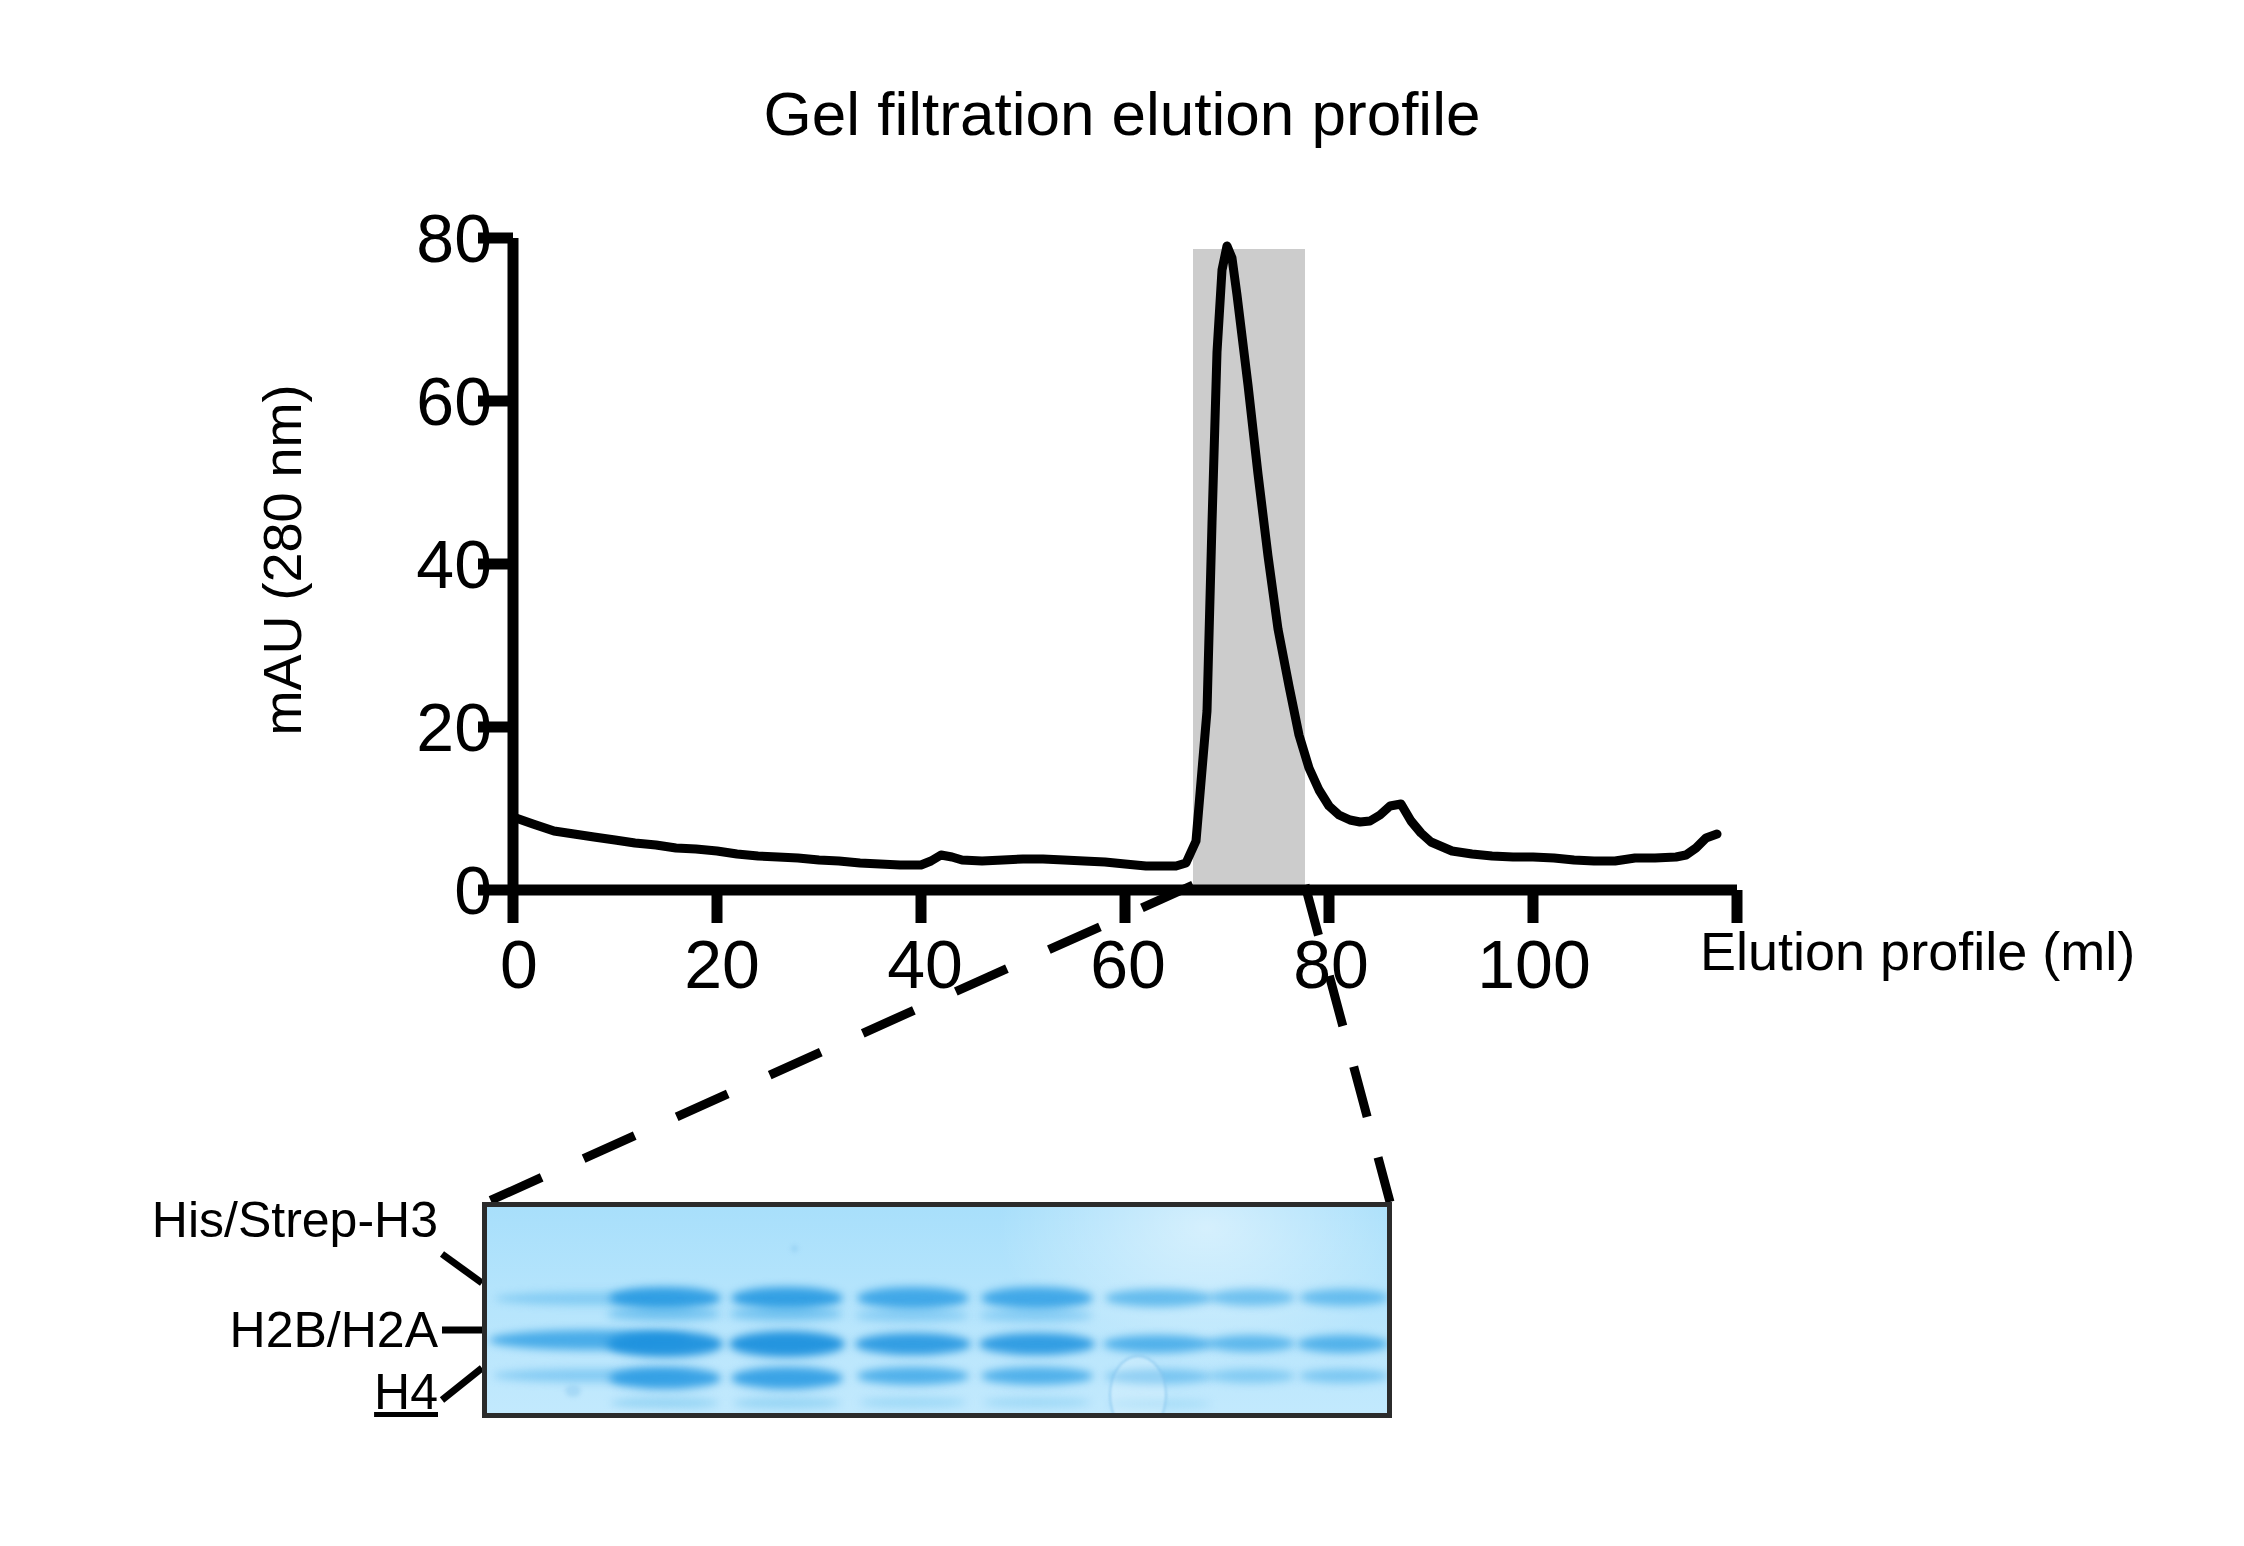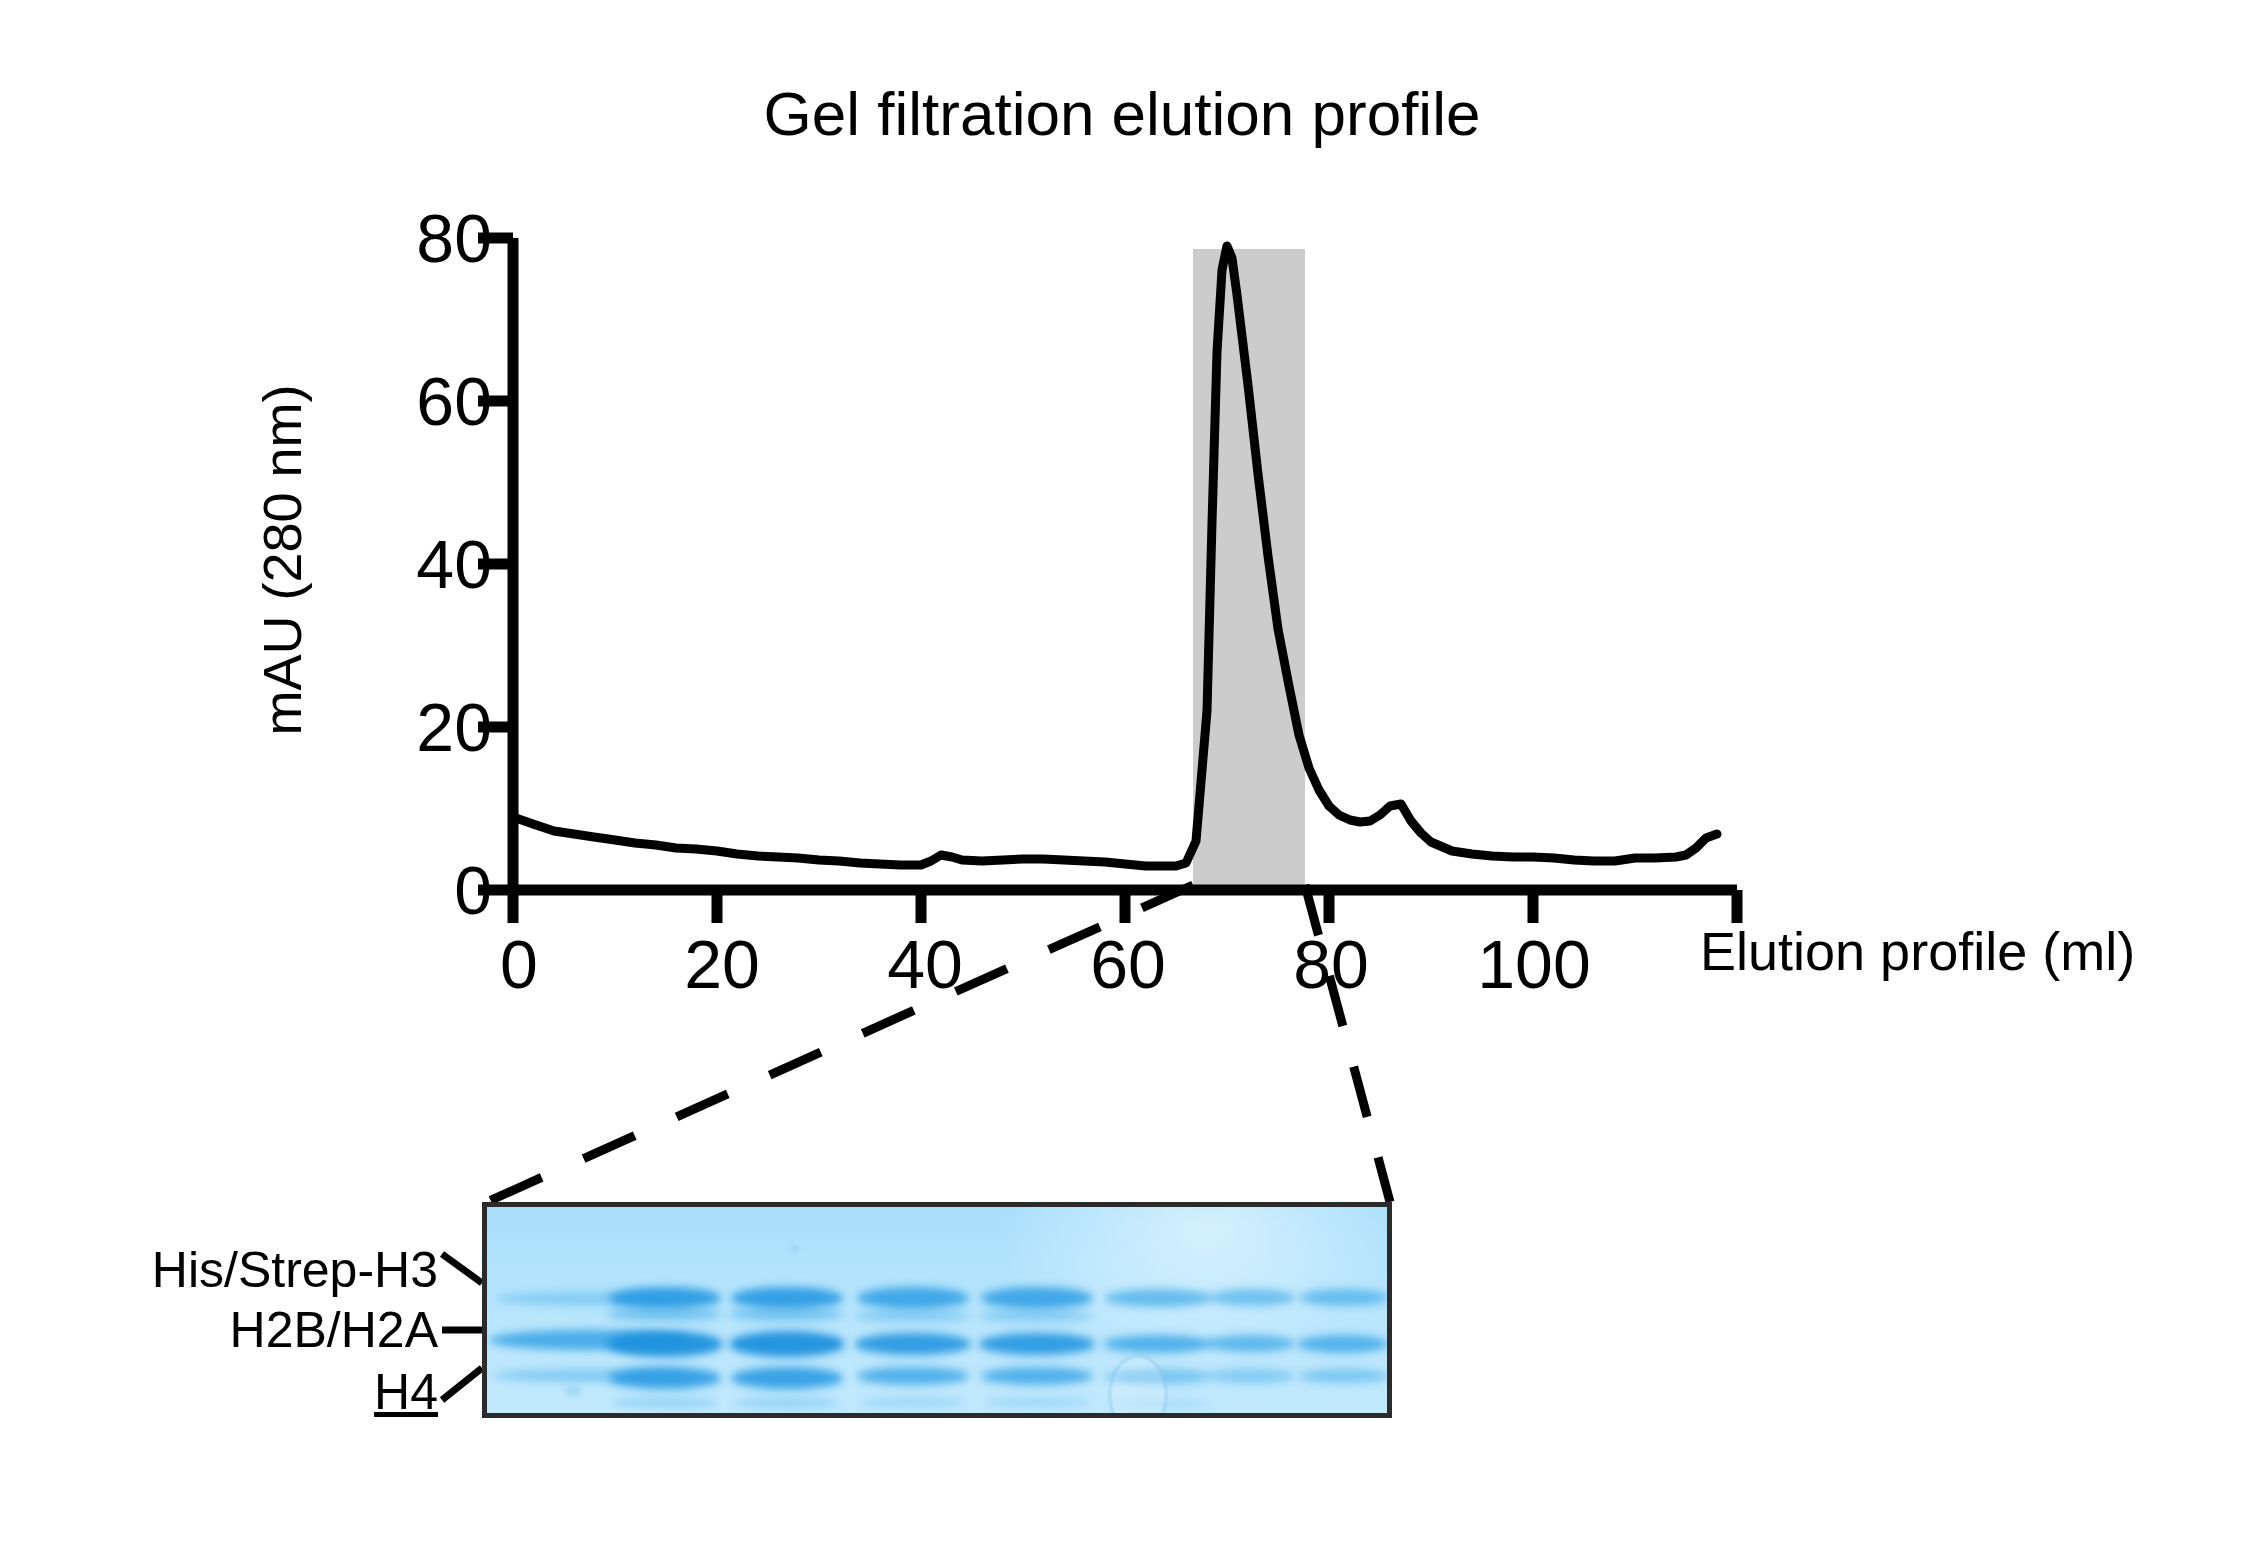--- a/index.html
+++ b/index.html
@@ -144,21 +144,21 @@
   <div class="tick-label y" style="left:492px; top:401px;">60</div>
   <div class="tick-label y" style="left:492px; top:238px;">80</div>
 
   <div class="tick-label x" style="left:519px; top:925px;">0</div>
   <div class="tick-label x" style="left:722px; top:925px;">20</div>
   <div class="tick-label x" style="left:925px; top:925px;">40</div>
   <div class="tick-label x" style="left:1128px; top:925px;">60</div>
   <div class="tick-label x" style="left:1331px; top:925px;">80</div>
   <div class="tick-label x" style="left:1534px; top:925px;">100</div>
 
-  <div class="gel-label" style="left:438px; top:1270px;">His/Strep-H3</div>
+  <div class="gel-label" style="left:438px; top:1220px;">His/Strep-H3</div>
   <div class="gel-label" style="left:438px; top:1330px;">H2B/H2A</div>
   <div class="gel-label" style="left:438px; top:1392px;text-decoration:underline;">H4</div>
 
   <svg class="overlay" viewBox="0 0 2244 1546">
 
     <rect x="1193" y="249" width="112" height="641" fill="#cccccc"></rect>
 
     <line x1="513" y1="238" x2="513" y2="890" stroke="#000" stroke-width="11"></line>
 
     <line x1="513" y1="890" x2="1737" y2="890" stroke="#000" stroke-width="11"></line>

